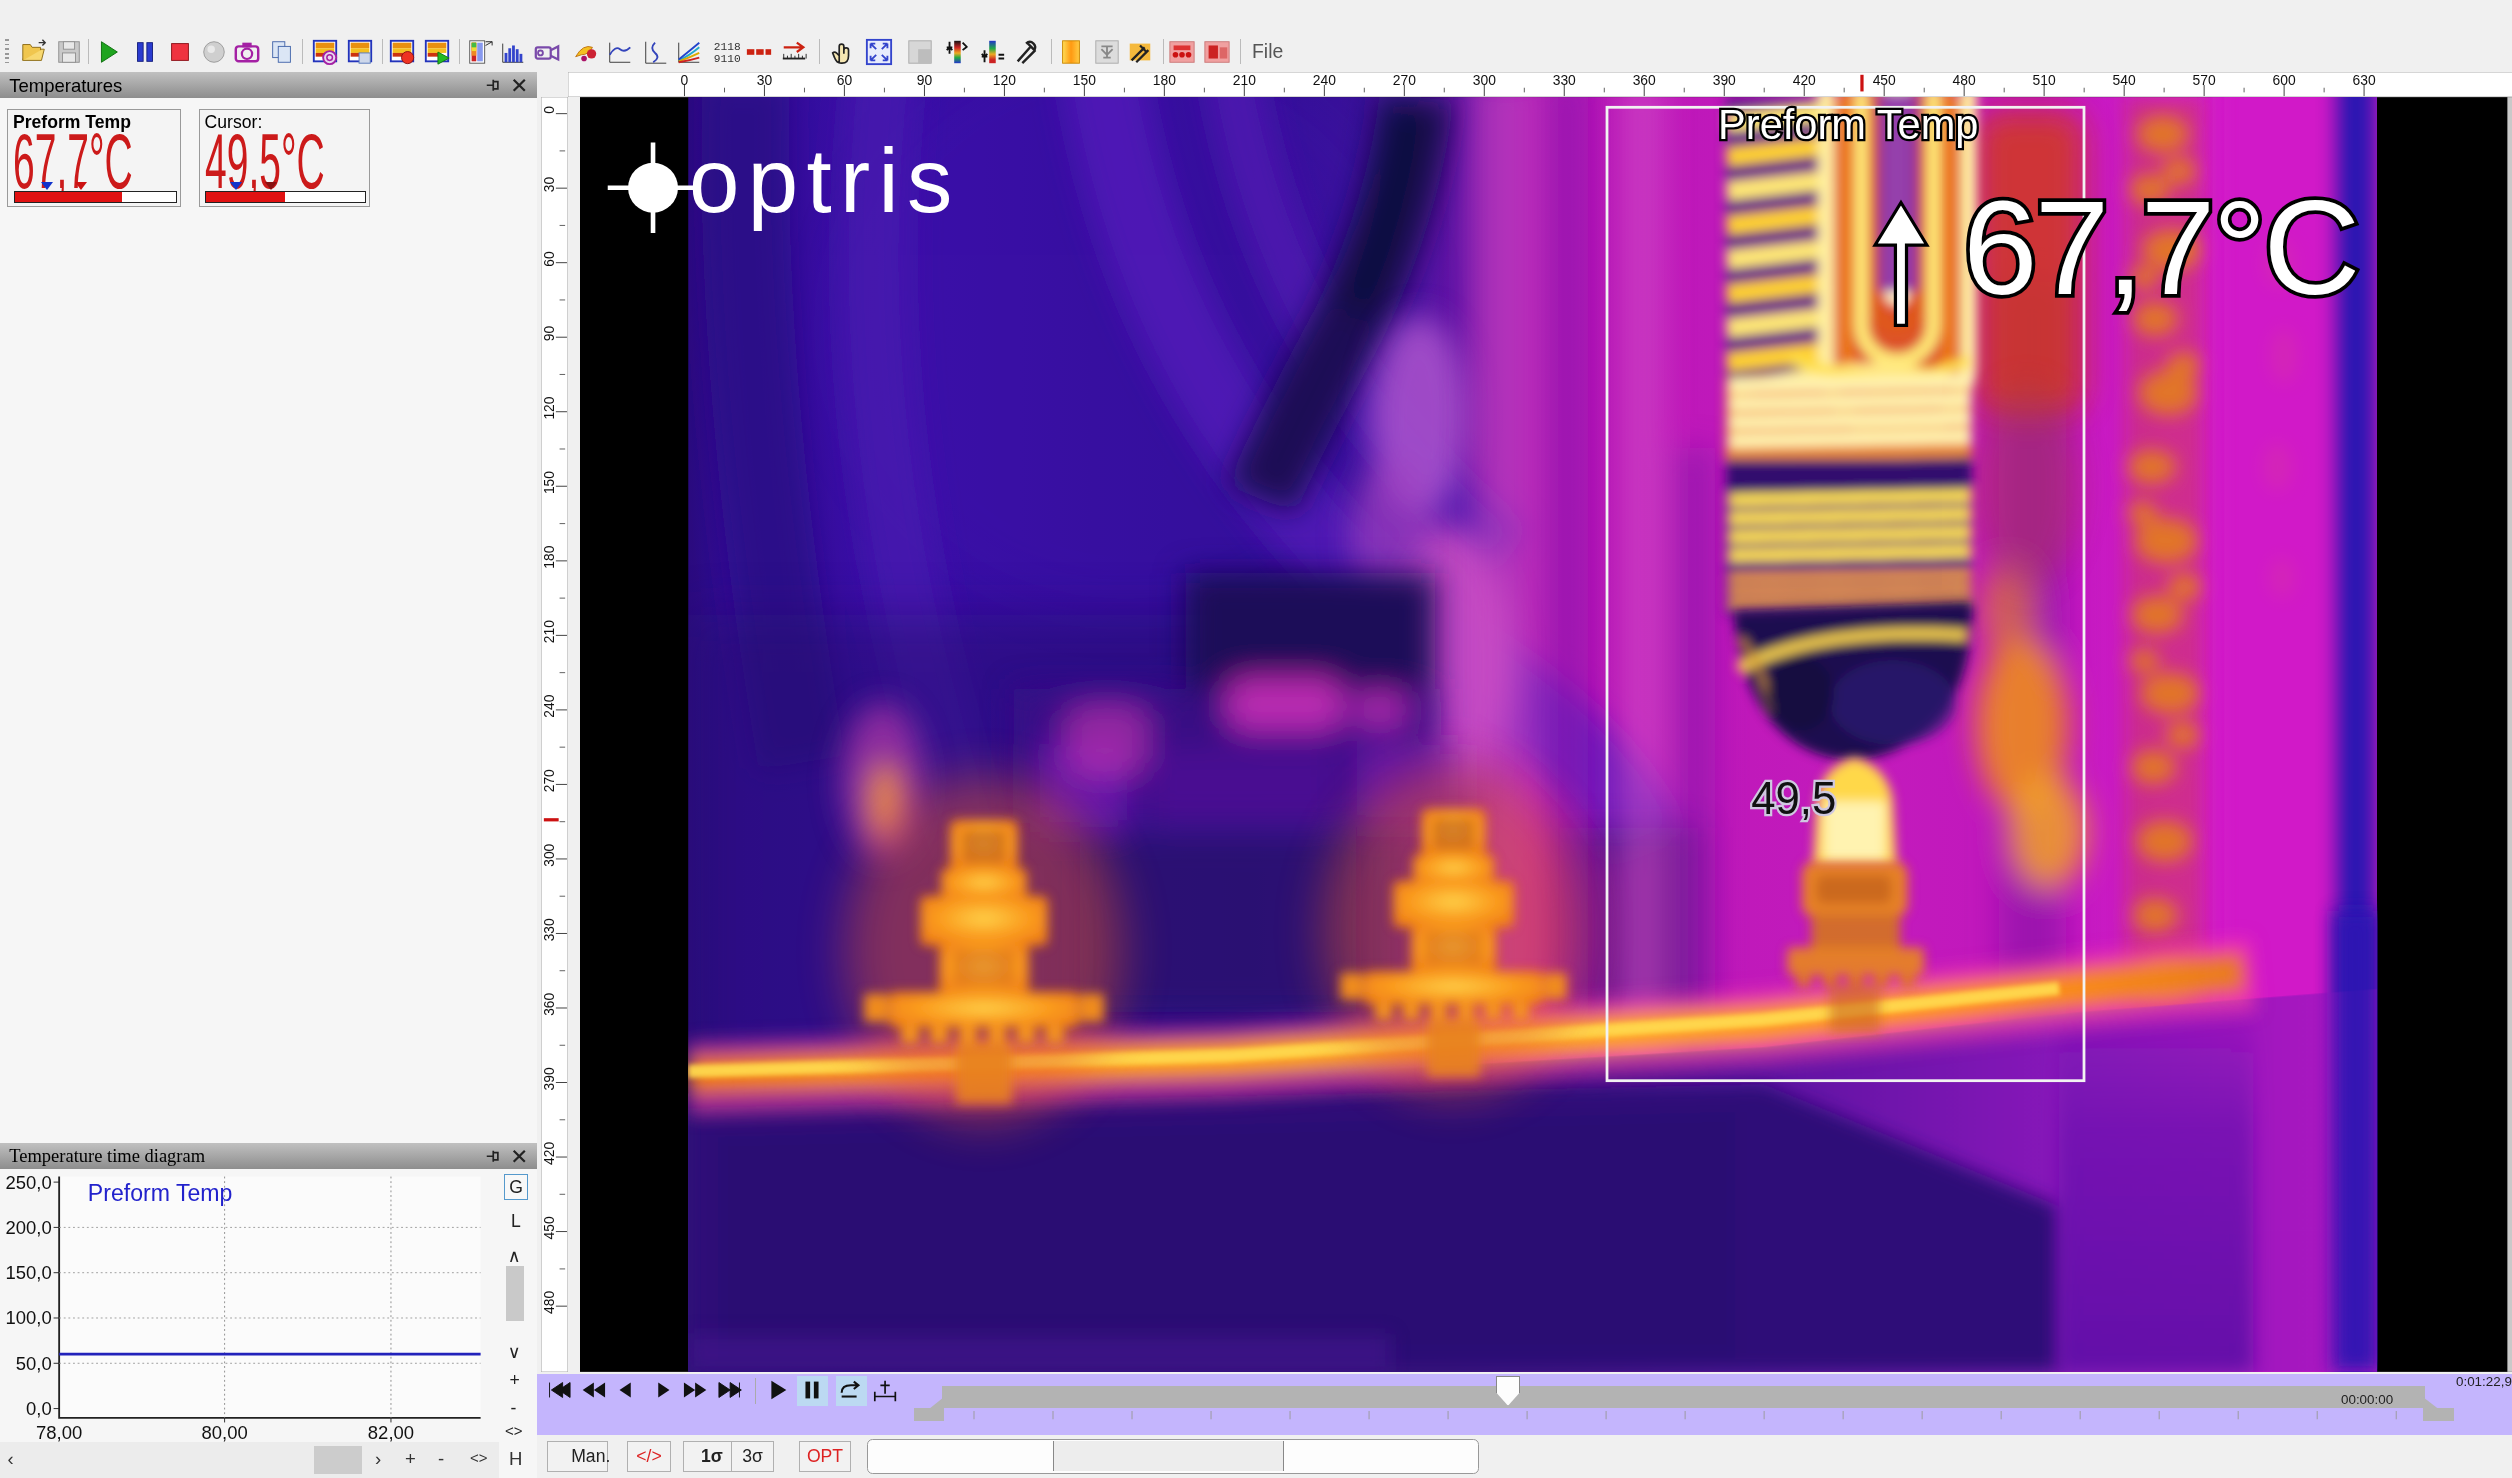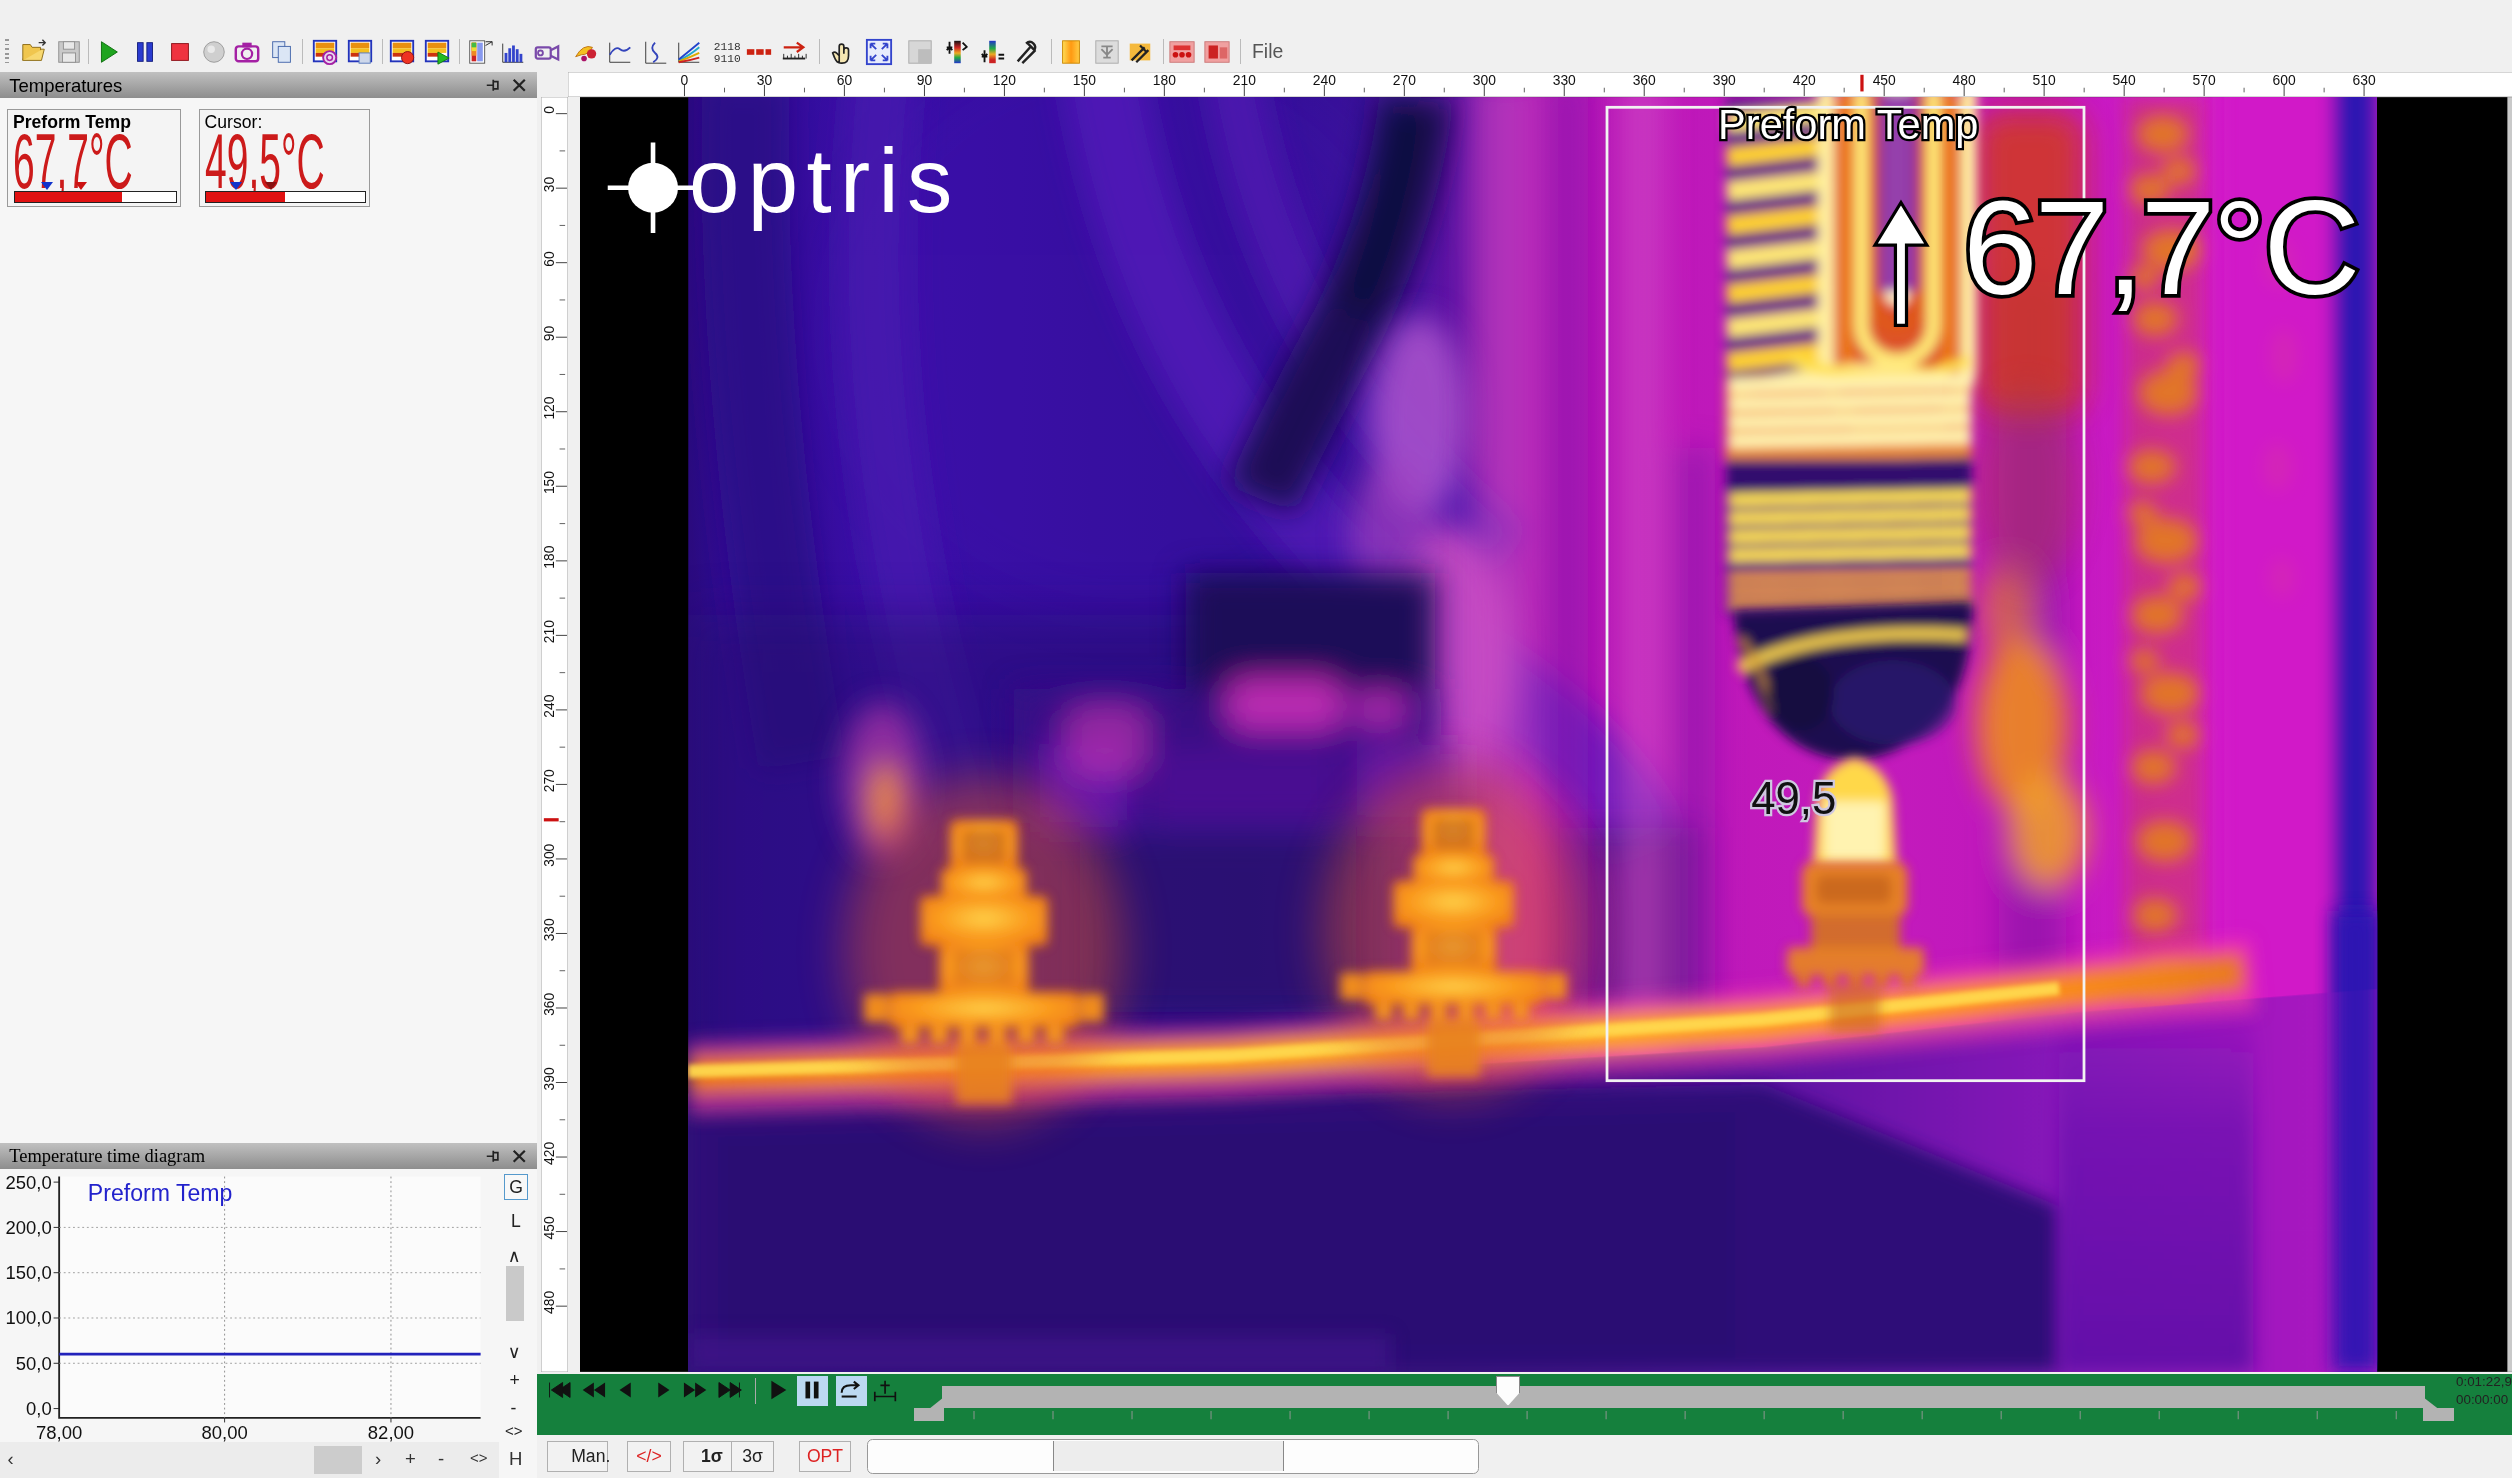--- a/index.html
+++ b/index.html
@@ -17,21 +17,21 @@
   background:linear-gradient(#c0c0c0,#8d8d8d); color:#000; font-size:18.5px; }
 .ptitle .t { position:absolute; left:9.2px; top:2.8px; }
 .pin { position:absolute; top:3.7px; width:18.5px; height:18.5px; }
 .tempbox { position:absolute; background:#f4f4f4; border:0.9px solid #9a9a9a; }
 .tempbox .lab { position:absolute; left:4.6px; top:1.8px; font-size:17.6px; color:#000; }
 .tempbox .val { position:absolute; left:4.6px; top:5.5px; font-size:78px; color:#cc1a1a; transform:scaleX(0.50); transform-origin:0 0; white-space:nowrap;}
 .tbar { position:absolute; height:12px; background:#fff; border:0.9px solid #222; }
 .tfill { position:absolute; left:0; top:0; height:100%; background:#e11212; }
 .tmark { position:absolute; width:0; height:0; border-left:6.5px solid transparent; border-right:6.5px solid transparent; }
 #chartpanel { position:absolute; left:0; top:1071px; width:537px; height:336px; background:#f4f4f4; }
-#playbar { position:absolute; left:537px; top:1374px; width:1975px; height:62px; background:#15803d; }
+#playbar { position:absolute; left:537px; top:1374px; width:1975px; height:62px; background:#c4b5fd; }
 #statusbar { position:absolute; left:537px; top:1435px; width:1975px; height:43px; background:#f0f0f0; }
 .sbtn { position:absolute; top:5.5px; height:31px; background:#f2f2f2; border:0.9px solid #b0b0b0;
   font-size:17.6px; color:#222; text-align:center; }
 </style>
 </head>
 <body>
 <div id="app">
 <div id="toolbar">
       <div style="position:absolute;left:4.6px;top:9.2px;width:4.6px;height:24px;background:repeating-linear-gradient(#999 0 1.8px,#f0f0f0 1.8px 4.6px);"></div>
       <svg class="tbi" style="left:20.3px" viewBox="0 0 30 30">
@@ -780,21 +780,21 @@
         <path d="M976 0 v9" stroke="#999"></path>
         <path d="M1062 0 v9" stroke="#999"></path>
         <path d="M1148 0 v9" stroke="#999"></path>
         <path d="M1234 0 v9" stroke="#999"></path>
         <path d="M1320 0 v9" stroke="#999"></path>
         <path d="M1406 0 v9" stroke="#999"></path>
         <path d="M1492 0 v9" stroke="#999"></path>
         <path d="M1578 0 v9" stroke="#999"></path>
       </svg>
       <div style="position:absolute;left:1919px;top:0px;font-size:13.4px;color:#222;">0:01:22,9</div>
-      <div style="position:absolute;left:1919px;top:17.6px;font-size:13.4px;color:#222;text-align:center;">00:00:00</div>
+      <div style="position:absolute;left:1804px;top:17.6px;font-size:13.4px;color:#222;text-align:center;">00:00:00</div>
     </div>
     <div id="statusbar">
   <div class="sbtn" style="left:10.2px;width:61px;padding-top:4.6px;padding-left:23px;">Man.</div>
   <div class="sbtn" style="left:90px;width:44px;padding-top:4.6px;color:#dd2222;">&lt;/&gt;</div>
   <div class="sbtn" style="left:146px;width:58px;padding-top:4.6px;font-weight:bold;">1σ</div>
   <div class="sbtn" style="left:194px;width:43px;padding-top:4.6px;">3σ</div>
   <div class="sbtn" style="left:262px;width:52px;padding-top:4.6px;color:#dd2222;">OPT</div>
   <div style="position:absolute;left:330px;top:3.7px;width:612px;height:35px;border:0.9px solid #999;border-radius:5.5px;background:#fdfdfd;">
     <div style="position:absolute;left:185px;top:1.8px;width:231px;height:30px;background:#ededed;border-left:0.9px solid #888;border-right:0.9px solid #888;"></div>
   </div>

